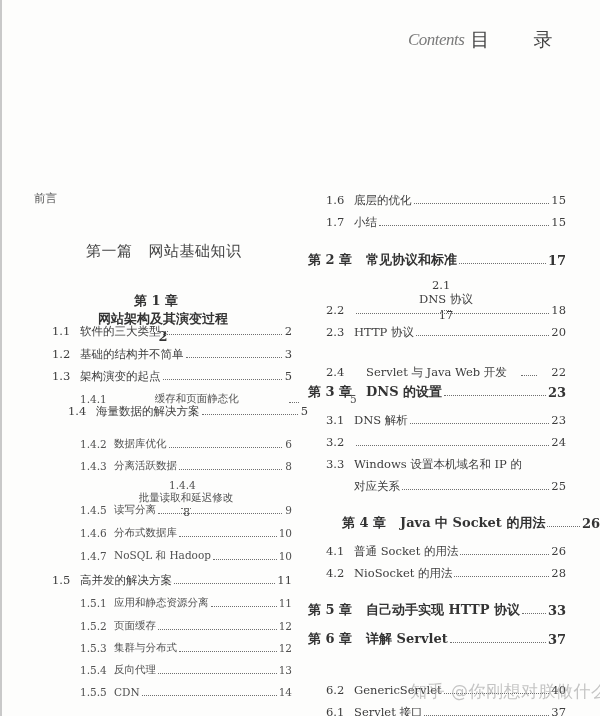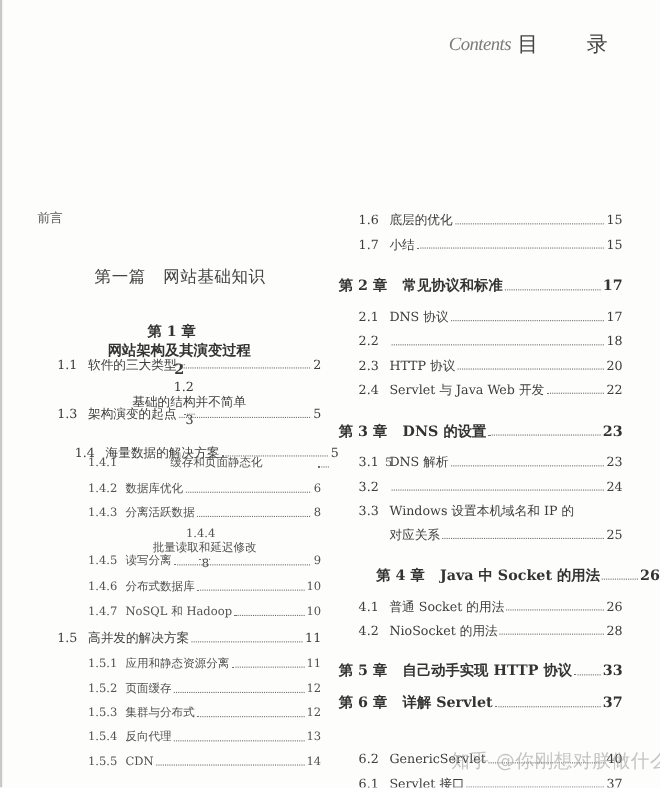--- a/index.html
+++ b/index.html
@@ -93,40 +93,40 @@
   <span class="leader"></span>
   <span class="page">2</span>
 </div>
 
 <div class="row section" style="left:52px; top:321px; width:240px;">
   <span class="num">1.1</span>
   <span class="label">软件的三大类型</span>
   <span class="leader"></span>
   <span class="page">2</span>
 </div>
-<div class="row section" style="left:52px; top:344px; width:240px;flex-direction:column;">
+<div class="row section" style="left:52px; top:344px; width:240px;">
   <span class="num">1.2</span>
   <span class="label">基础的结构并不简单</span>
   <span class="leader"></span>
   <span class="page">3</span>
 </div>
 <div class="row section" style="left:52px; top:366px; width:240px;">
   <span class="num">1.3</span>
   <span class="label">架构演变的起点</span>
   <span class="leader"></span>
   <span class="page">5</span>
 </div>
 <div class="row section" style="left:68px; top:388px; width:240px;margin-top:13px;">
   <span class="num">1.4</span>
   <span class="label">海量数据的解决方案</span>
   <span class="leader"></span>
   <span class="page">5</span>
 </div>
 
-<div class="row subsection" style="left:80px; top:411px; width:212px;gap:48px;">
+<div class="row subsection" style="left:80px; top:389px; width:212px;gap:48px;">
   <span class="num">1.4.1</span>
   <span class="label">缓存和页面静态化</span>
   <span class="leader"></span>
   <span class="page">5</span>
 </div>
 <div class="row subsection" style="left:80px; top:434px; width:212px;">
   <span class="num">1.4.2</span>
   <span class="label">数据库优化</span>
   <span class="leader"></span>
   <span class="page">6</span>
@@ -212,38 +212,38 @@
   <span class="leader"></span>
   <span class="page">15</span>
 </div>
 
 <div class="row chapter" style="left:308px; top:250px; width:258px;justify-content:center;">
   <span class="num">第 2 章</span>
   <span class="label">常见协议和标准</span>
   <span class="leader"></span>
   <span class="page">17</span>
 </div>
-<div class="row section" style="left:326px; top:278px; width:240px;">
+<div class="row section" style="left:326px; top:278px; width:240px;flex-direction:column;">
   <span class="num">2.1</span>
   <span class="label">DNS 协议</span>
   <span class="leader"></span>
   <span class="page">17</span>
 </div>
 <div class="row section" style="left:326px; top:300px; width:240px;">
   <span class="num">2.2</span>
   <span class="leader"></span>
   <span class="page">18</span>
 </div>
 <div class="row section" style="left:326px; top:322px; width:240px;">
   <span class="num">2.3</span>
   <span class="label">HTTP 协议</span>
   <span class="leader"></span>
   <span class="page">20</span>
 </div>
-<div class="row section" style="left:326px; top:344px; width:240px;">
+<div class="row section" style="left:326px; top:362px; width:240px;gap:12px;">
   <span class="num">2.4</span>
   <span class="label">Servlet 与 Java Web 开发</span>
   <span class="leader"></span>
   <span class="page">22</span>
 </div>
 
 <div class="row chapter" style="left:308px; top:382px; width:258px;">
   <span class="num">第 3 章</span>
   <span class="label">DNS 的设置</span>
   <span class="leader"></span>

